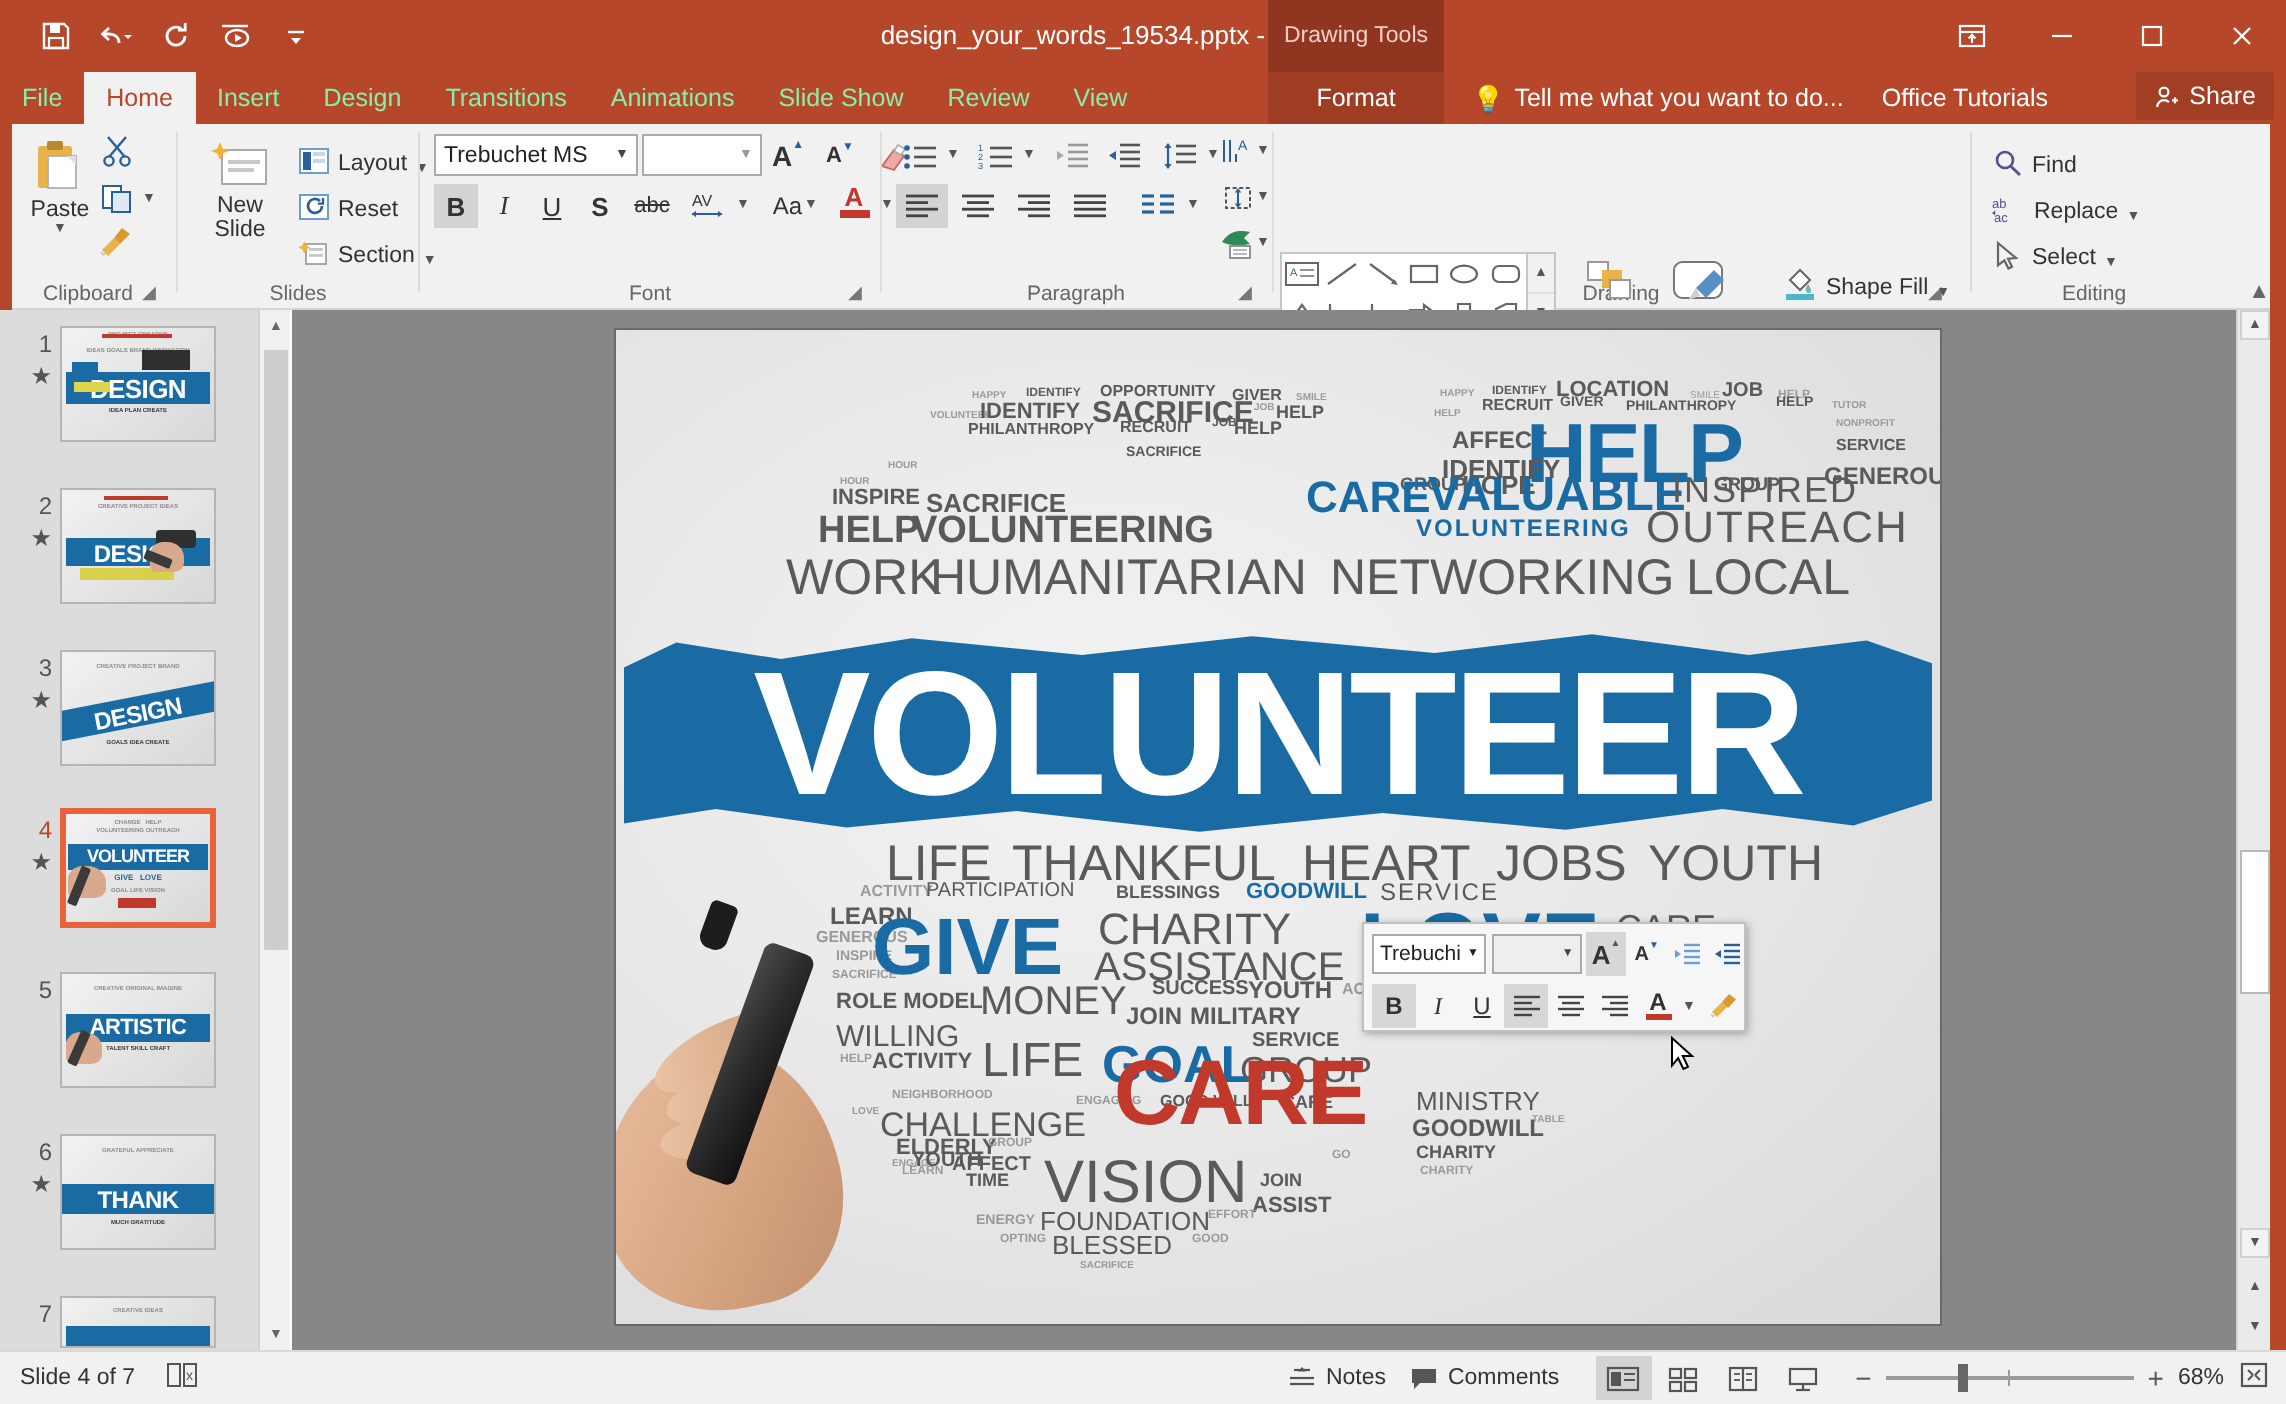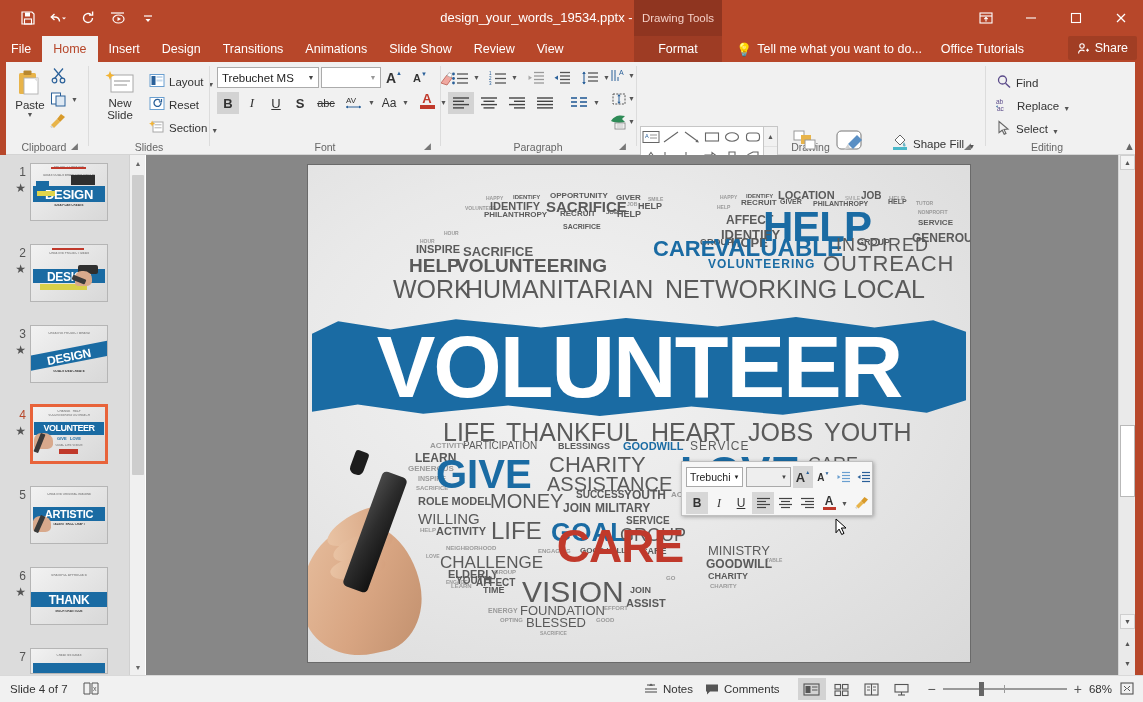--- a/index.html
+++ b/index.html
@@ -33,21 +33,21 @@
   .wc-btn { width:45px; height:36px; display:flex; align-items:center; justify-content:center; color:#fff; }
 
   
   .tabrow {
     position:absolute; left:0; top:36px; width:1143px; height:26px;
     background:#b7472a;
     display:flex; align-items:flex-end;
     font-size:12.5px;
   }
   .tab {
-    height:26px; line-height:26px; padding:0 11px; color:#ffffff; white-space:nowrap;
+    height:26px; line-height:26px; padding:0 11px; color:#86efac; white-space:nowrap;
   }
   .tab.active { background:#f1f1f1; color:#b7472a; }
   .ctx-wrap { position:absolute; left:634px; top:0px; width:84px; height:62px; }
   .ctx-label {
     position:absolute; left:0; top:0; width:88px; height:36px;
     background:#8f3520; color:#f4cfc6; font-size:11.5px;
     display:flex; align-items:center; justify-content:center;
   }
   .ctx-tab {
     position:absolute; left:0; top:36px; width:88px; height:26px;
@@ -512,21 +512,21 @@
         <span style="font-size:11px; text-decoration:line-through;">abc</span>
       </div>
     <div class="fbtn" style="left:130px; top:30px; width:26px;">
       <svg width="20" height="16" viewBox="0 0 20 16">
           <text x="2" y="8" font-size="8" font-family="Liberation Sans" fill="#333">AV</text>
           <line x1="2" y1="12" x2="17" y2="12" stroke="#2a6099" stroke-width="1"></line>
           <path d="M2 12l2-1.6v3.2zM17 12l-2-1.6v3.2z" fill="#2a6099"></path>
         </svg>
     </div>
     <span class="caret" style="position:absolute; left:157px; top:37px;">▼</span>
-    <div class="fbtn" style="left:166px; top:30px; width:24px;">
+    <div class="fbtn" style="left:166px; top:30px; width:24px;justify-content:flex-end;">
         <span style="font-size:12px;">Aa</span>
       </div>
     <span class="caret" style="position:absolute; left:191px; top:37px;">▼</span>
     <div class="fbtn" style="left:204px; top:28px; width:24px; flex-direction:column;">
       <span style="font-size:13px; font-weight:bold; color:#c0392b; line-height:12px;">A</span>
       <div style="width:15px; height:3.5px; background:#c0392b;"></div>
     </div>
     <span class="caret" style="position:absolute; left:229px; top:37px;">▼</span>
     <div class="glabel">Font</div>
     <div class="dlauncher" style="right:4px;">◢</div>

